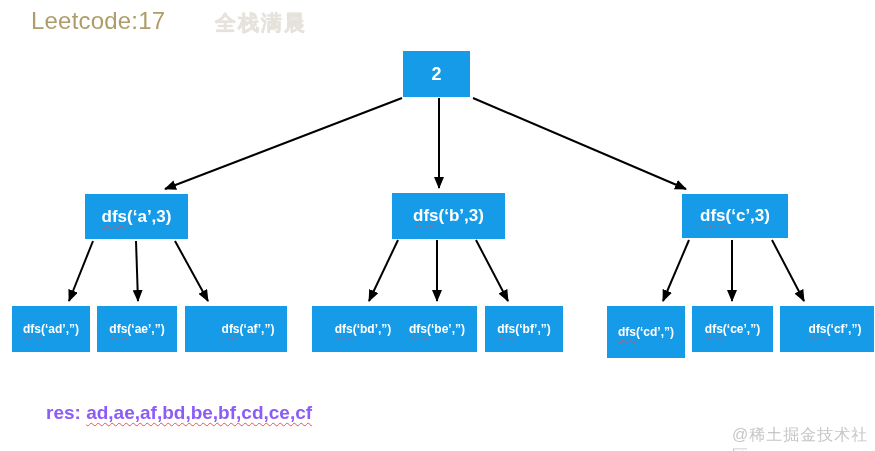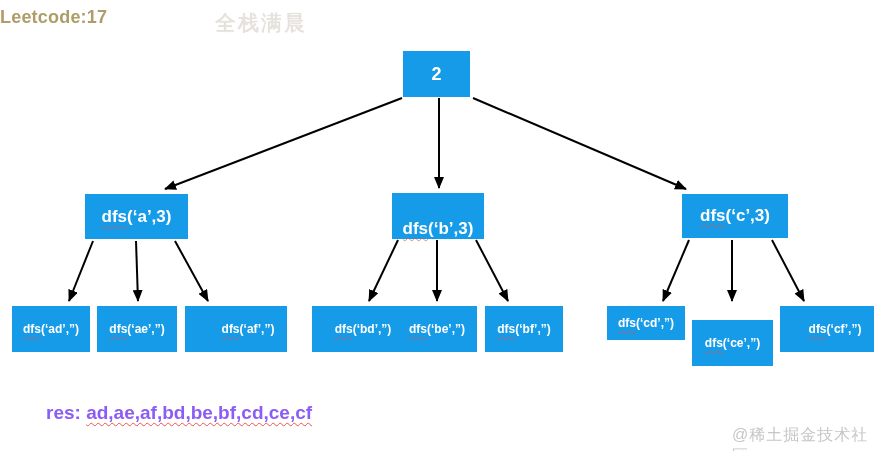--- a/index.html
+++ b/index.html
@@ -1,25 +1,25 @@
 <!DOCTYPE html>
 <html style="--node-blue: #169be9; --title-tan: #ae9d68; --arrow: #000000;"><head>
 <meta charset="utf-8">
 <style>
   html,body{margin:0;padding:0;background:#fff;}
   .stage{
     position:relative;width:875px;height:451px;background:#ffffff;
     overflow:hidden;font-family:"Liberation Sans",sans-serif;
   }
   .page-title{
-    position:absolute;left:0;top:7px;font-size:18px;font-weight:700;
+    position:absolute;left:31px;top:7px;font-size:24px;font-weight:400;
     color:var(--title-tan,#ae9d68);letter-spacing:.2px;
   }
   .wm-top{
-    position:absolute;left:215px;top:9px;font-size:21px;font-weight:400;
+    position:absolute;left:215px;top:9px;font-size:21px;font-weight:700;
     color:#e6e3dc;letter-spacing:2px;text-shadow:0 0 1px #d2cfc7;
   }
   .wm-bottom{
     position:absolute;left:732px;top:425px;font-size:16px;
     color:#c6c6c6;letter-spacing:1px;
   }
   .arrows{position:absolute;left:0;top:0;}
   .arrows line{stroke:var(--arrow,#000);stroke-width:2;}
   .node{
     position:absolute;background:var(--node-blue,#169be9);color:#fff;
@@ -72,21 +72,21 @@
     <line x1="772" y1="240" x2="804" y2="301" marker-end="url(#ah)"></line>
   </svg>
 
   <div class="node node-root" style="left:403px;top:51px;width:67px;height:46px;">
     <span>2</span>
   </div>
 
   <div class="node node-lg" style="left:85px;top:194px;width:103px;height:45px;">
     <span><span class="misspell">dfs</span><span>(‘a’,3)</span></span>
   </div>
-  <div class="node node-lg" style="left:392px;top:193px;width:92px;height:46px;align-items:flex-end;">
+  <div class="node node-lg" style="left:392px;top:193px;width:113px;height:46px;">
     <span><span class="misspell">dfs</span><span>(‘b’,3)</span></span>
   </div>
   <div class="node node-lg" style="left:682px;top:194px;width:106px;height:44px;">
     <span><span class="misspell">dfs</span><span>(‘c’,3)</span></span>
   </div>
 
   <div class="node node-sm" style="left:12px;top:306px;width:78px;height:46px;">
     <span><span class="misspell">dfs</span><span>(‘ad’,”)</span></span>
   </div>
   <div class="node node-sm" style="left:97px;top:306px;width:80px;height:46px;">
@@ -99,24 +99,24 @@
   <div class="node node-sm" style="left:312px;top:306px;width:78px;height:46px;padding-left:12px;">
     <span><span class="misspell">dfs</span><span>(‘bd’,”)</span></span>
   </div>
   <div class="node node-sm" style="left:397px;top:306px;width:80px;height:46px;">
     <span><span class="misspell">dfs</span><span>(‘be’,”)</span></span>
   </div>
   <div class="node node-sm" style="left:485px;top:306px;width:78px;height:46px;">
     <span><span class="misspell">dfs</span><span>(‘bf’,”)</span></span>
   </div>
 
-  <div class="node node-sm" style="left:607px;top:306px;width:78px;height:34px;justify-content:center;">
+  <div class="node node-sm" style="left:607px;top:306px;width:78px;height:52px;justify-content:center;">
     <span><span class="misspell">dfs</span><span>(‘cd’,”)</span></span>
   </div>
-  <div class="node node-sm" style="left:692px;top:320px;width:81px;height:46px;">
+  <div class="node node-sm" style="left:692px;top:306px;width:81px;height:46px;">
     <span><span class="misspell">dfs</span><span>(‘ce’,”)</span></span>
   </div>
   <div class="node node-sm" style="left:780px;top:306px;width:78px;height:46px;padding-left:16px;">
     <span><span class="misspell">dfs</span><span>(‘cf’,”)</span></span>
   </div>
 
   <div class="result">
     <span>res:</span>
     <span class="misspell">ad,ae,af,bd,be,bf,cd,ce,cf</span>
   </div>

